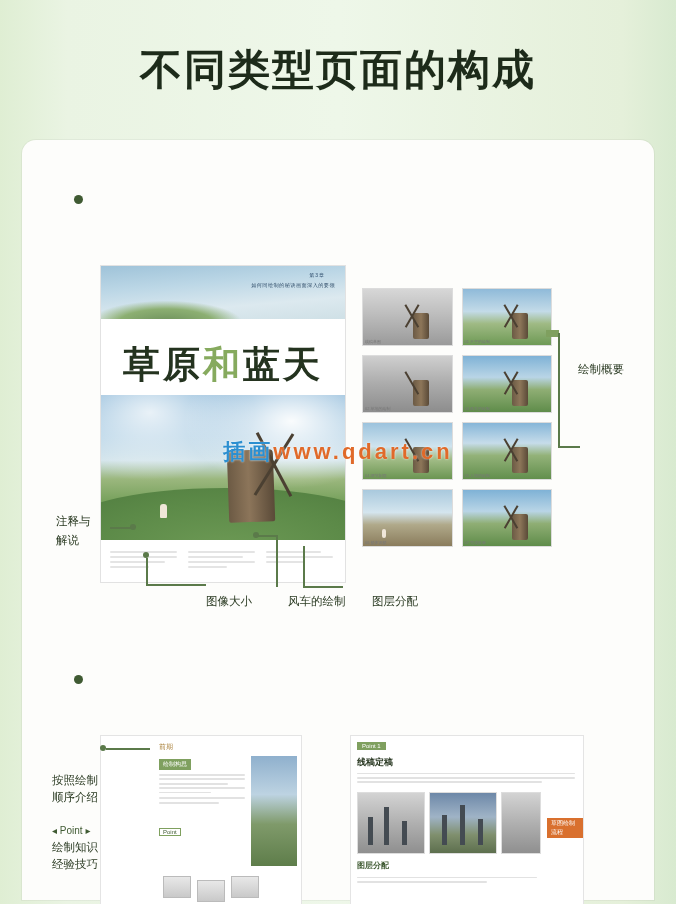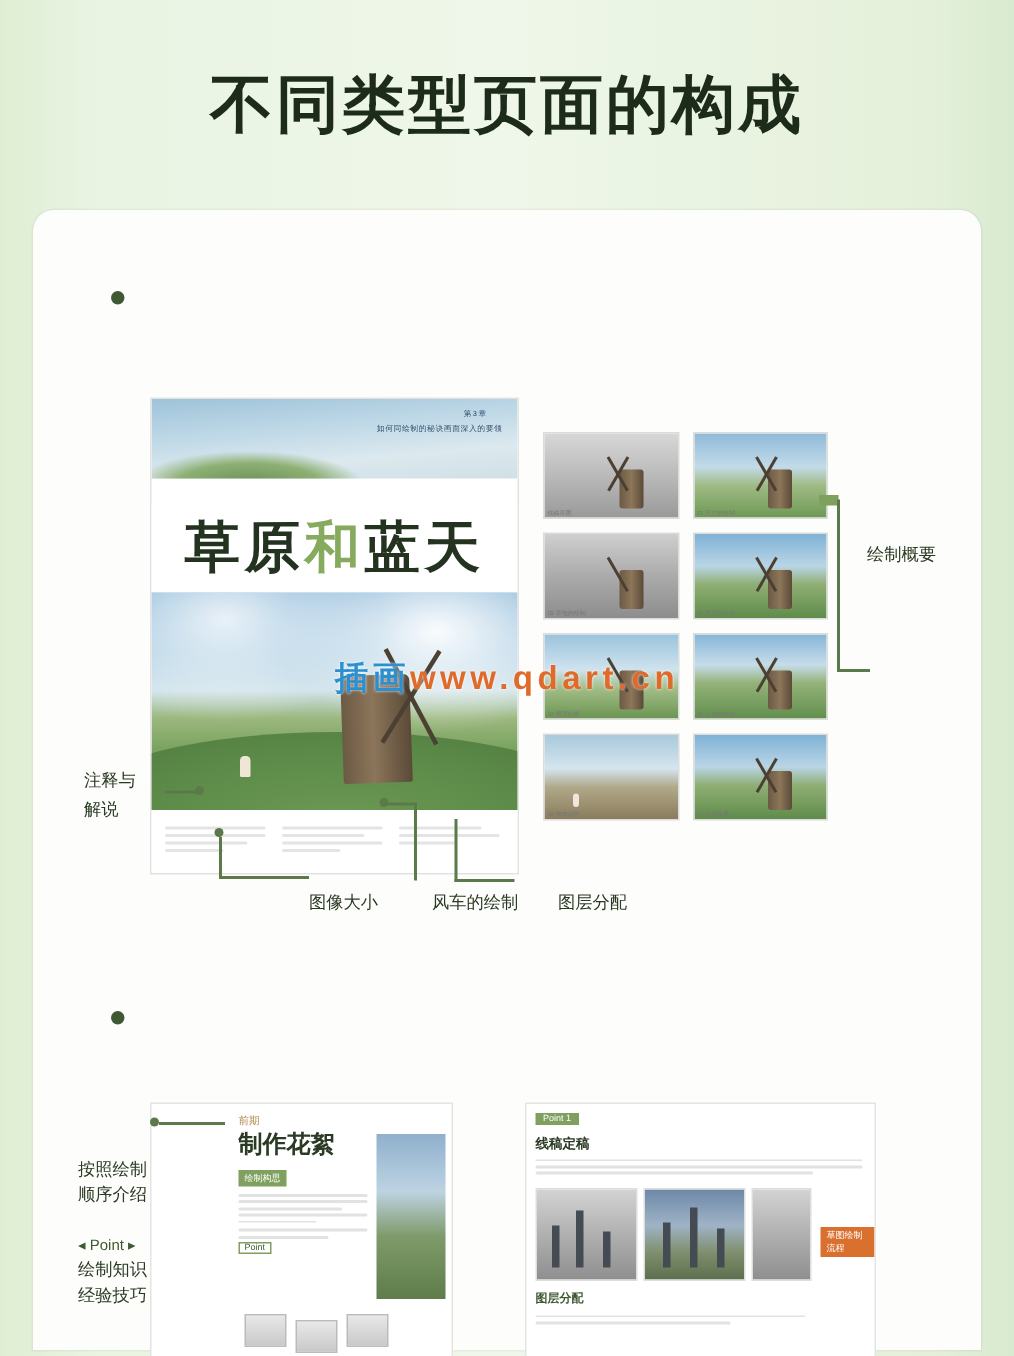--- a/index.html
+++ b/index.html
@@ -333,21 +333,20 @@
 <div class="watermark">
   <span class="cn">插画</span><span class="dot">www.qdart.cn</span>
 </div>
 
 <div class="section-head" style="left:74px;top:672px;">
   <span class="bullet"></span>
 </div>
 
 <div class="b-left">
   <div class="hdr">前期</div>
-  <div class="h2">制作花絮</div>
   <div class="grn">绘制构思</div>
   <div class="body">
     <div class="txtline"></div>
     <div class="txtline"></div>
     <div class="txtline" style="width:80%"></div>
     <div class="txtline"></div>
     <div class="txtline" style="width:60%"></div>
   </div>
   <div style="position:absolute;left:58px;top:92px;font-size:6px;color:#3f5a32;border:1px solid #7fa05f;padding:0 3px;">Point</div>
   <div class="body" style="margin-top:4px;">

